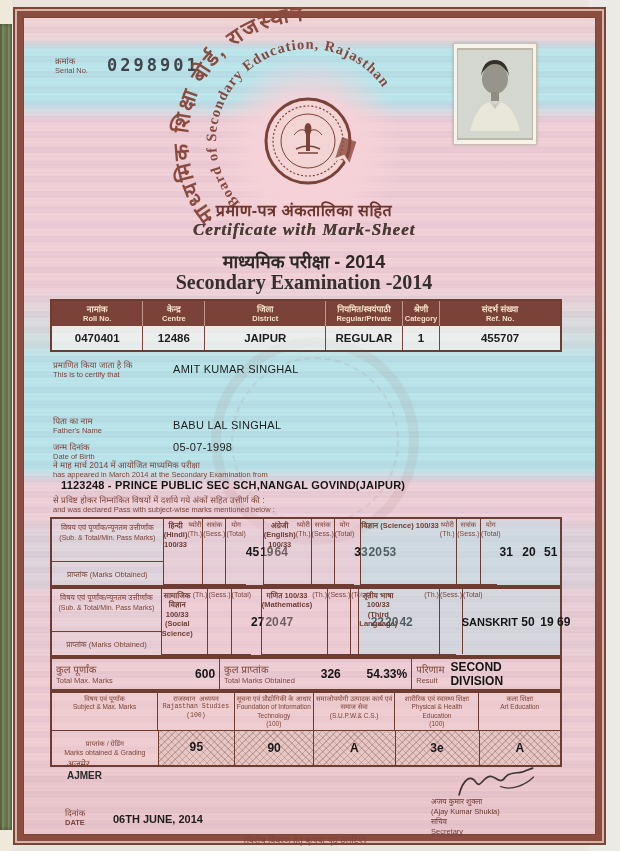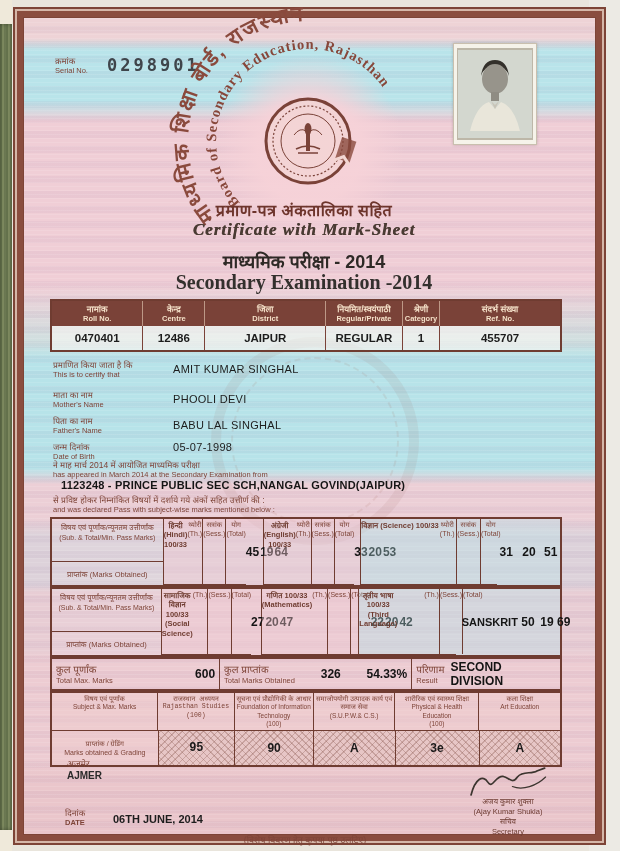--- a/index.html
+++ b/index.html
@@ -104,21 +104,21 @@
   .gvalue{font-size:12px;font-weight:bold;color:#1a1a1a;}
   .gleft-lbl{font-size:7px;color:#7e4438;line-height:1.3;background:rgba(240,205,205,.45);width:100%;height:100%;
     display:flex;flex-direction:column;align-items:center;justify-content:center;}
   
   .place{left:52px;top:748px;}
   .place .a{font-size:9px;color:#7e4438;}
   .place .b{font-size:10px;font-weight:bold;color:#2a2a2a;}
   .dateblk{left:50px;top:800px;}
   .dateval{left:98px;top:804px;font-size:11px;font-weight:bold;color:#1d1d1d;}
   .note{left:150px;top:824px;width:280px;text-align:center;font-size:9px;color:#7e4438;}
-  .sign{left:428px;top:760px;width:130px;text-align:center;}
+  .sign{left:416px;top:760px;width:130px;text-align:left;}
   .sign .nm{font-size:7.5px;color:#6b3a30;line-height:1.35;}
   .sign svg{display:block;margin:0 auto;transform:rotate(-6deg);}
 </style>
 </head>
 <body>
 
 <div class="page">
   <div class="left-strip"></div>
 
   <div class="cert">
@@ -215,27 +215,20 @@
       </div>
     </div>
 
     <div class="abs crow" style="top:352px;">
       <div class="lbl">
           <div class="hi-sm">प्रमाणित किया जाता है कि</div>
         <div class="en-sm">This is to certify that</div>
         </div>
       <div class="cval">AMIT KUMAR SINGHAL</div>
     </div>
-    <div class="abs crow" style="top:382px;">
-      <div class="lbl">
-          <div class="hi-sm">माता का नाम</div>
-        <div class="en-sm">Mother's Name</div>
-        </div>
-      <div class="cval">PHOOLI DEVI</div>
-    </div>
     <div class="abs crow" style="top:408px;">
       <div class="lbl">
           <div class="hi-sm">पिता का नाम</div>
         <div class="en-sm">Father's Name</div>
         </div>
       <div class="cval">BABU LAL SINGHAL</div>
     </div>
     <div class="abs crow" style="top:430px;">
       <div class="lbl" style="padding-top:4px;">
           <div class="hi-sm">जन्म दिनांक</div>

